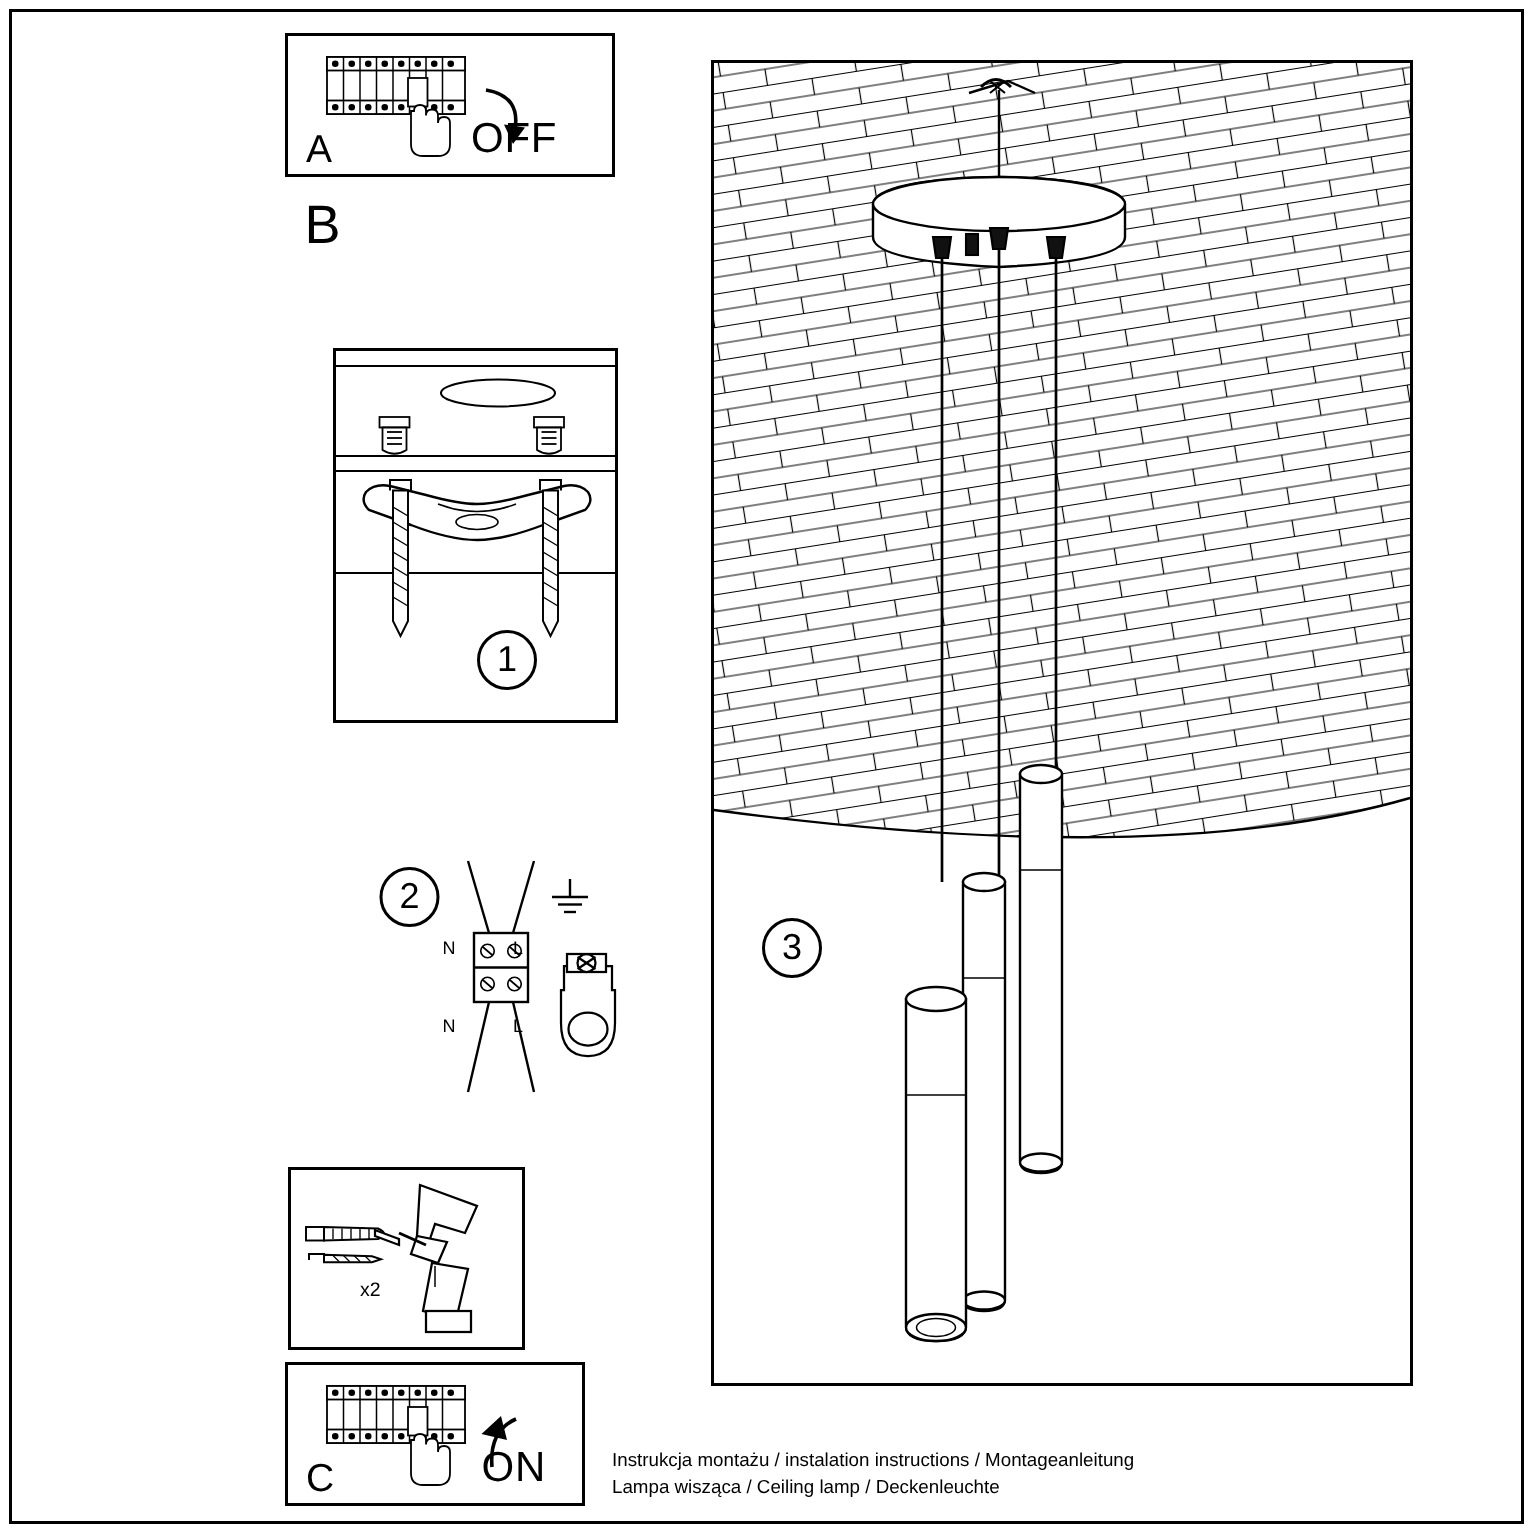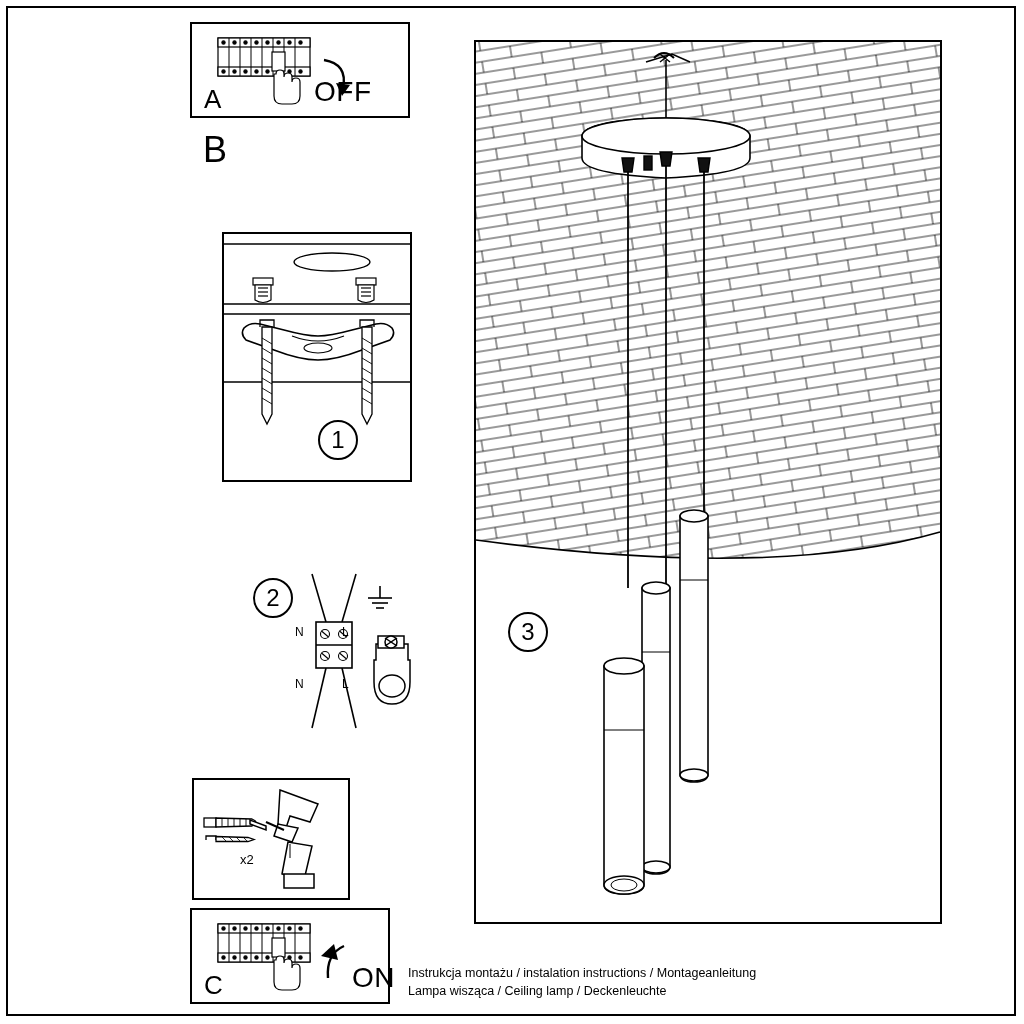--- a/index.html
+++ b/index.html
@@ -293,21 +293,21 @@
             <path d="M98 66 L98 80" stroke-width="1"></path>
           </g>
         </g>
       </svg>
     </div>
     <div class="abs x2" style="left:46px; top:72px;">x2</div>
   </div>
 
   <div class="abs box" style="left:190px; top:908px; width:200px; height:96px;">
     <div class="abs step-letter" style="left:12px; top:62px;">C</div>
-    <div class="abs word-label" style="left:128px; top:54px;margin-left:32px;">ON</div>
+    <div class="abs word-label" style="left:97px; top:54px;margin-left:32px;">ON</div>
 
     <div class="abs" style="left:20px; top:6px;">
       <svg width="180" height="84" viewBox="0 0 180 84">
         <g stroke="#000" fill="#fff" stroke-width="1.2">
           <rect x="6" y="8" width="92" height="38"></rect>
           <rect x="6" y="8" width="92" height="9"></rect>
           <rect x="6" y="37" width="92" height="9"></rect>
           <g stroke-width="1">
             <line x1="17" y1="8" x2="17" y2="46"></line>
             <line x1="28" y1="8" x2="28" y2="46"></line>

